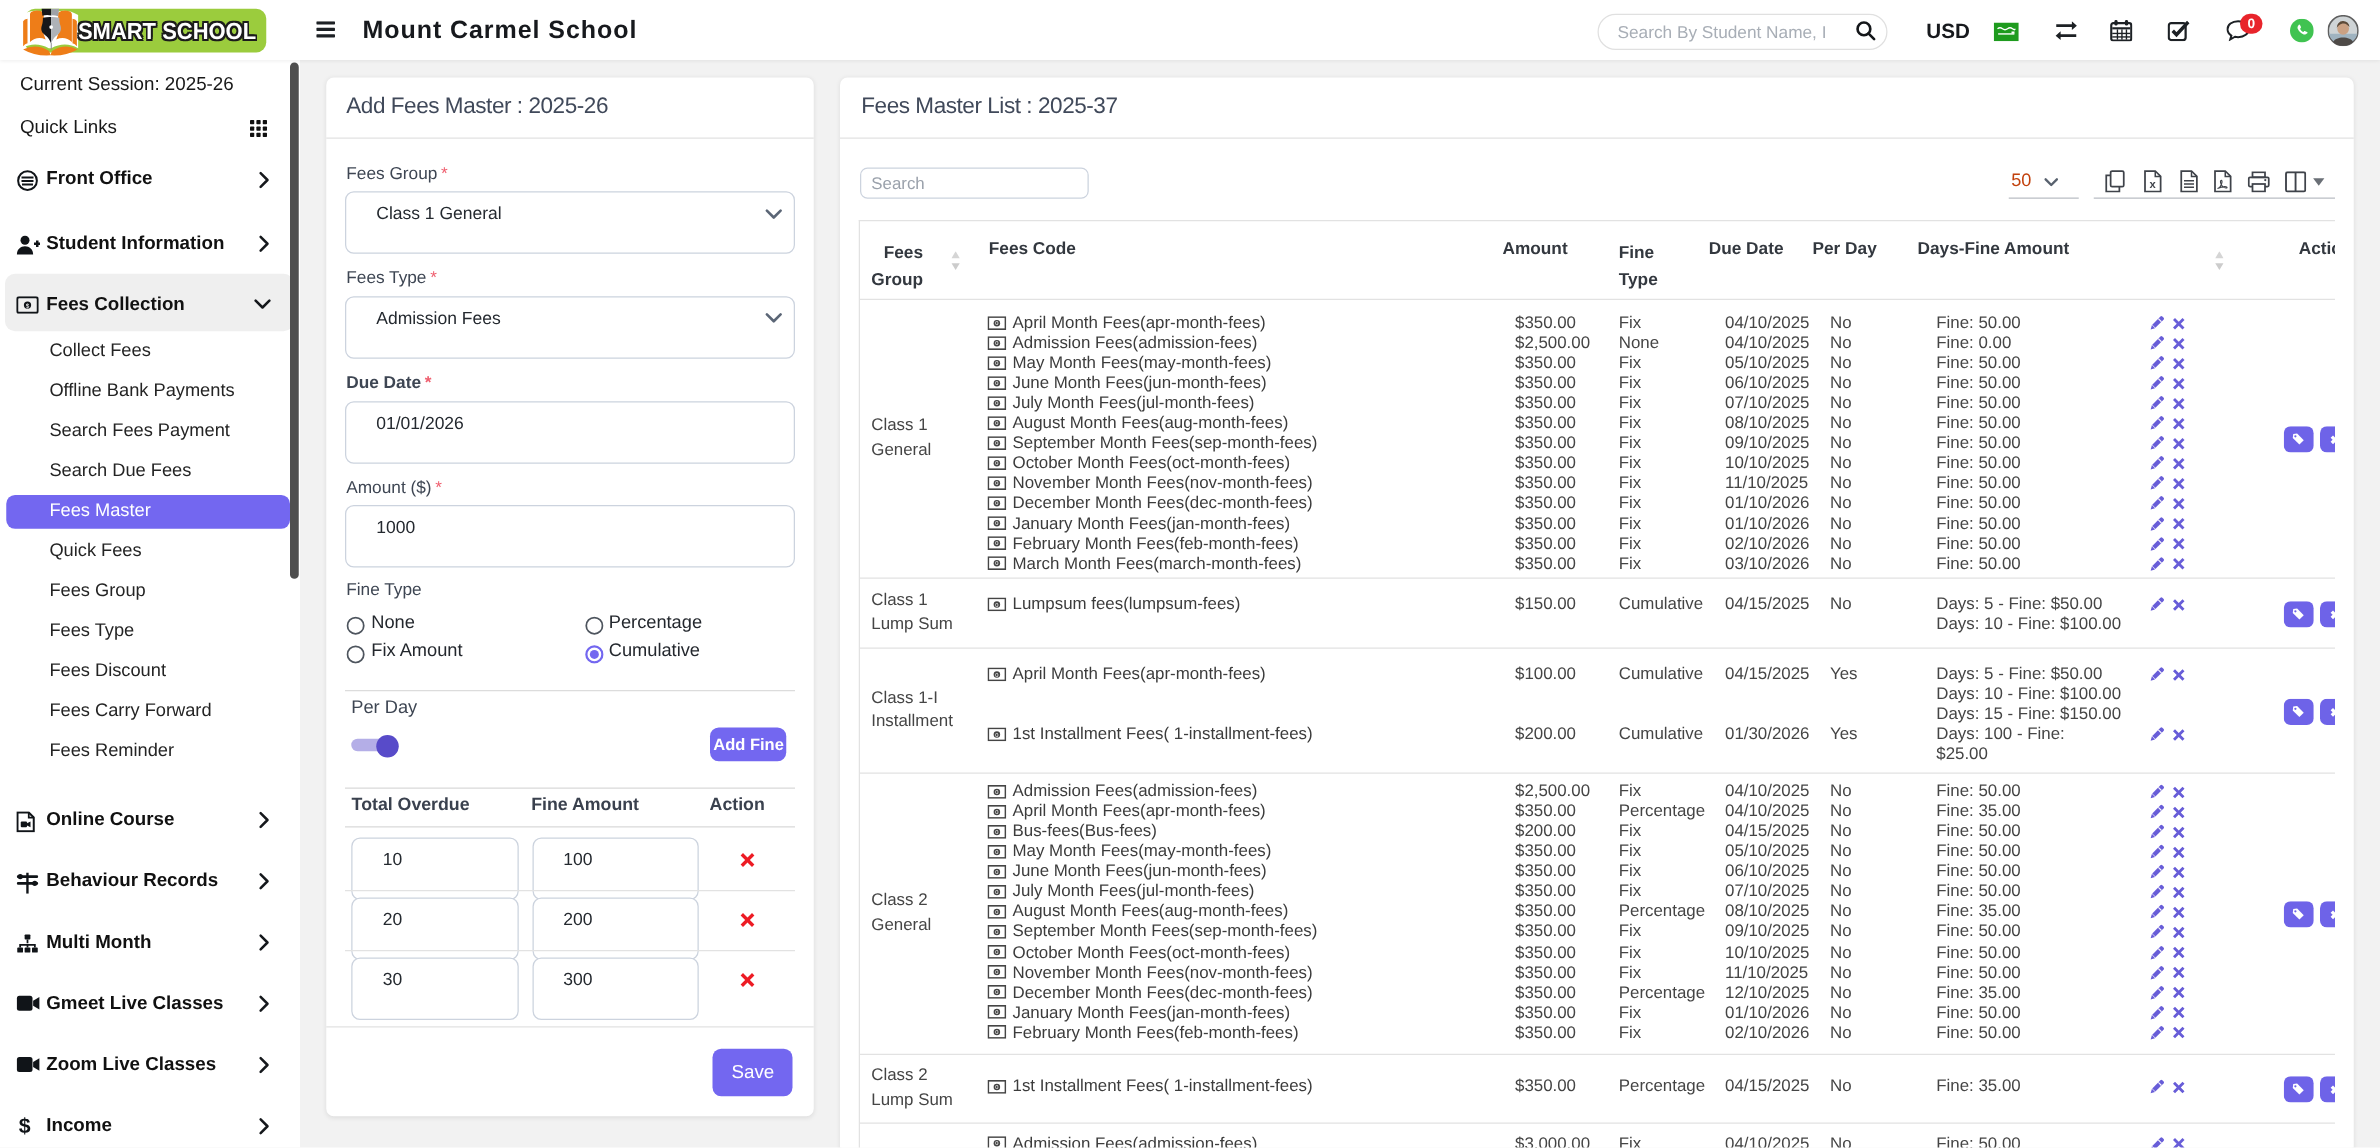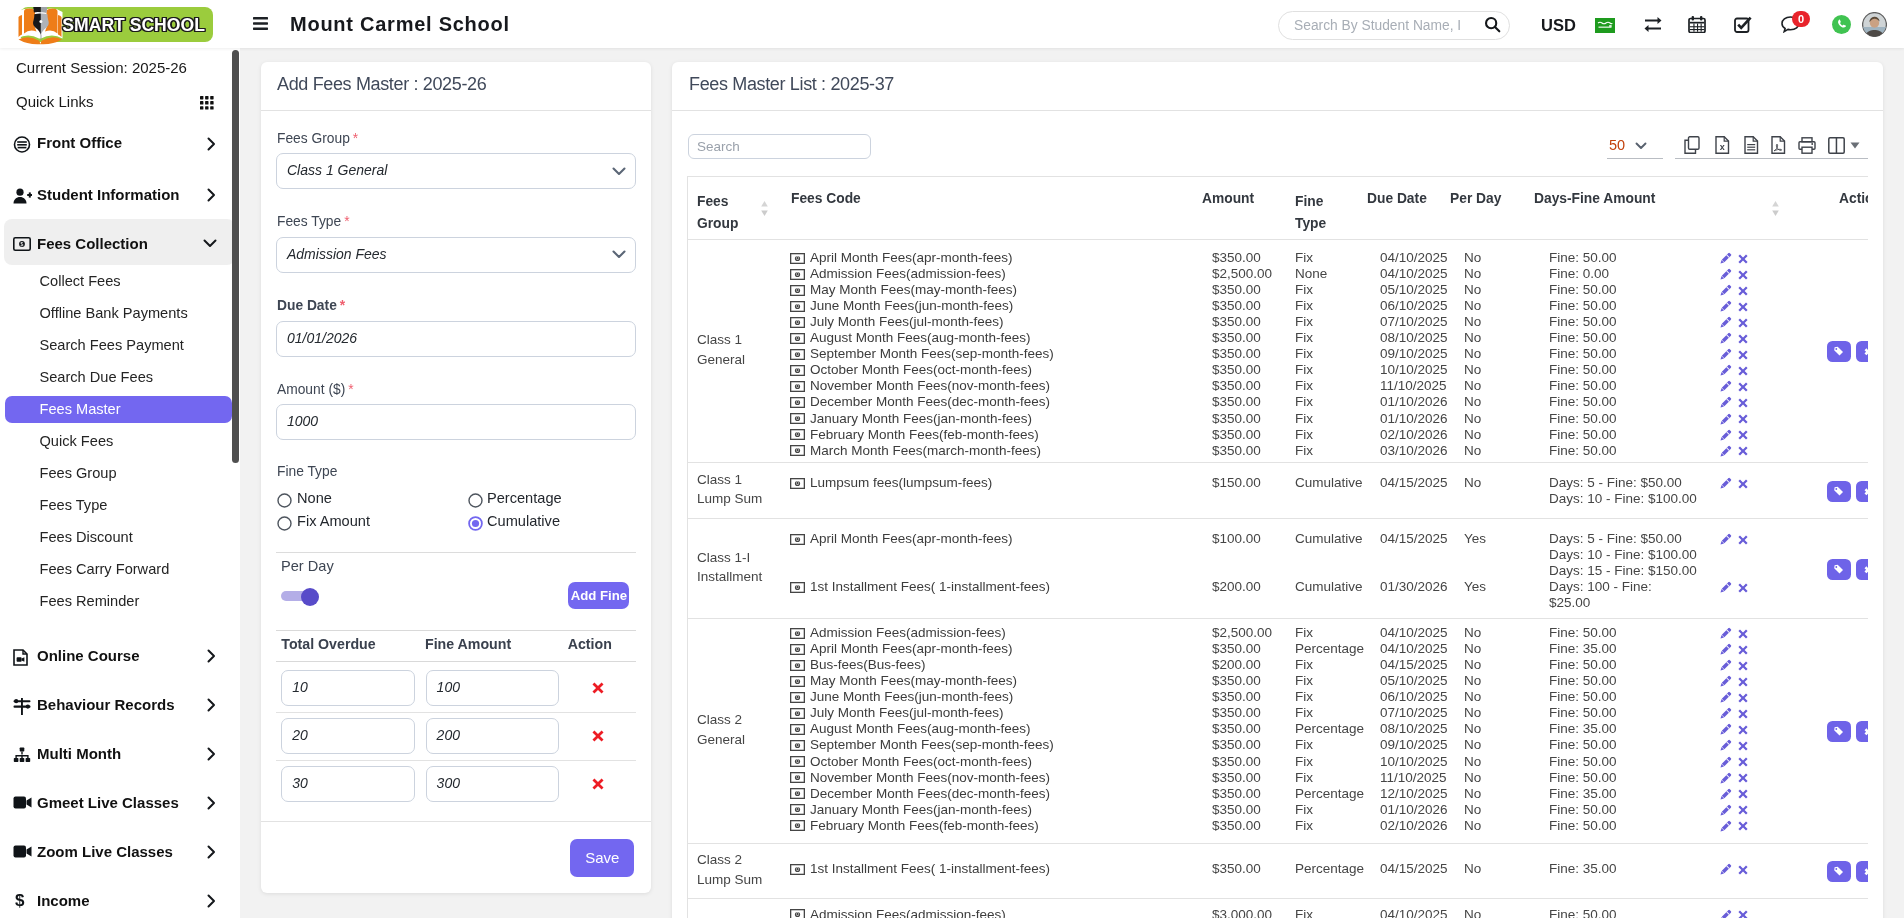--- a/index.html
+++ b/index.html
@@ -4,21 +4,21 @@
 *{margin:0;padding:0;box-sizing:border-box;}
 html,body{width:1904px;height:918px;overflow:hidden;}
 body{font-family:"Liberation Sans",sans-serif;background:#f2f2f2;position:relative;}
 .abs{position:absolute;white-space:nowrap;}
 .nav{position:absolute;top:0;left:0;width:1904px;height:48px;background:#fff;box-shadow:0 1px 3px rgba(0,0,0,.07);z-index:20;}
 .aside{position:absolute;top:48px;left:0;width:240px;height:870px;background:#fff;z-index:10;}
 .card{position:absolute;background:#fff;border-radius:6px;box-shadow:0 1px 4px rgba(0,0,0,.09);}
 .hline{position:absolute;height:1px;background:#e2e2e2;}
 .lbl{position:absolute;white-space:nowrap;font-size:13.8px;color:#3e4653;}
 .lbl .req{color:#ef5f6f;margin-left:3px;}
-.inp{position:absolute;height:36px;border:1px solid #ccd3de;border-radius:7px;background:#fff;font-size:14px;color:#24292f;line-height:33px;padding-left:10px;white-space:nowrap;font-style:italic;}
+.inp{position:absolute;height:50px;border:1px solid #ccd3de;border-radius:7px;background:#fff;font-size:14px;color:#24292f;line-height:33px;padding-left:24px;white-space:nowrap;}
 .th{position:absolute;white-space:nowrap;font-weight:bold;font-size:13.8px;color:#33383f;}
 .td{position:absolute;white-space:nowrap;font-size:13.5px;color:#454545;line-height:16.05px;}
 .btn{position:absolute;background:#7367f0;color:#fff;border-radius:7px;text-align:center;}
 .menuT{position:absolute;white-space:nowrap;font-weight:bold;font-size:15px;color:#111;}
 .menuS{position:absolute;white-space:nowrap;font-size:14.6px;color:#242424;}
 </style></head>
 <body>
 
 <div class="nav">
 <div class="abs" style="left:20px;top:7px;width:193px;height:35px;background:#9bcc3d;border-radius:8px;"></div>
@@ -307,21 +307,21 @@
     </svg>
 <svg class="abs" style="left:1156px;top:75px" width="17" height="17" viewBox="0 0 17 17">
       <rect x="0.8" y="0.8" width="15.4" height="15.4" rx="1.2" fill="none" stroke="#3f434a" stroke-width="1.5"></rect>
       <rect x="7.7" y="0.8" width="1.5" height="15.4" fill="#3f434a"></rect>
     </svg>
 <svg class="abs" style="left:1178px;top:80px" width="10" height="7" viewBox="0 0 10 7">
       <path d="M0.5 0.5 h9 L5 6.5 Z" fill="#6a6f76"></path>
     </svg>
 <div class="hline" style="left:1003px;top:96px;width:193px;background:#b9bdc3;"></div>
 <div class="abs" style="left:15px;top:114px;width:1181px;height:756px;overflow:hidden;border-left:1px solid #e2e2e2;border-top:1px solid #e2e2e2;">
-<div class="th" style="left:9px;top:14px;line-height:21.5px;">Fees<br>Group</div>
+<div class="th" style="left:9px;top:14px;line-height:21.5px;text-align:right;">Fees<br>Group</div>
 <svg class="abs" style="left:73px;top:24px" width="7" height="15" viewBox="0 0 7 15">
         <path d="M3.5 0 L6.8 5.5 H0.2 Z" fill="#d5d5d5"></path>
         <path d="M3.5 15 L6.8 9.5 H0.2 Z" fill="#cccccc"></path>
       </svg>
 <div class="th" style="left:103px;top:14px;">Fees Code</div>
 <div class="th" style="left:514px;top:14px;">Amount</div>
 <div class="th" style="left:607px;top:14px;line-height:21.5px;">Fine<br>Type</div>
 <div class="th" style="left:679px;top:14px;">Due Date</div>
 <div class="th" style="left:762px;top:14px;">Per Day</div>
 <div class="th" style="left:846px;top:14px;">Days-Fine Amount</div>

